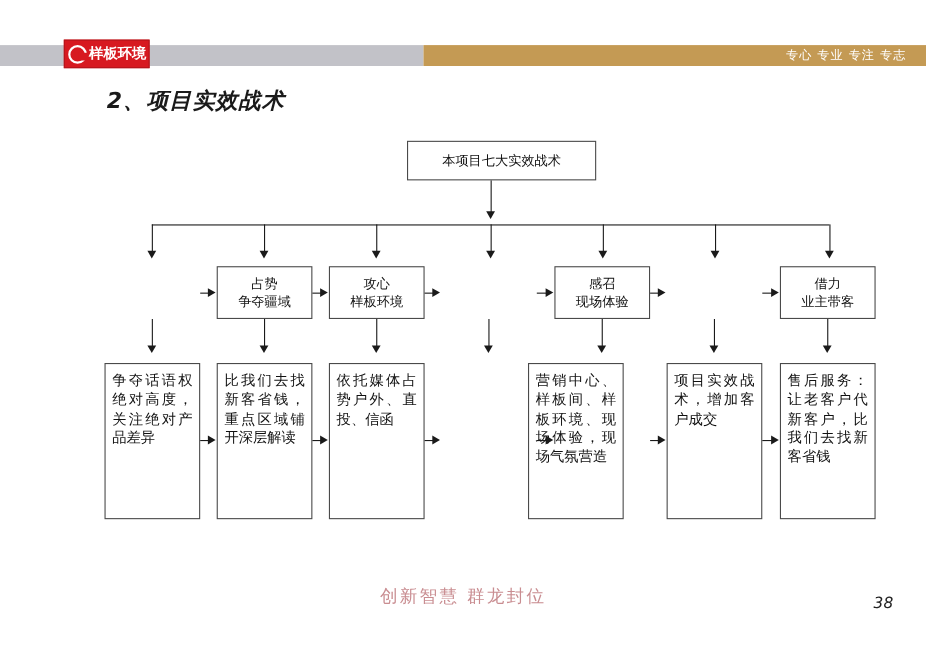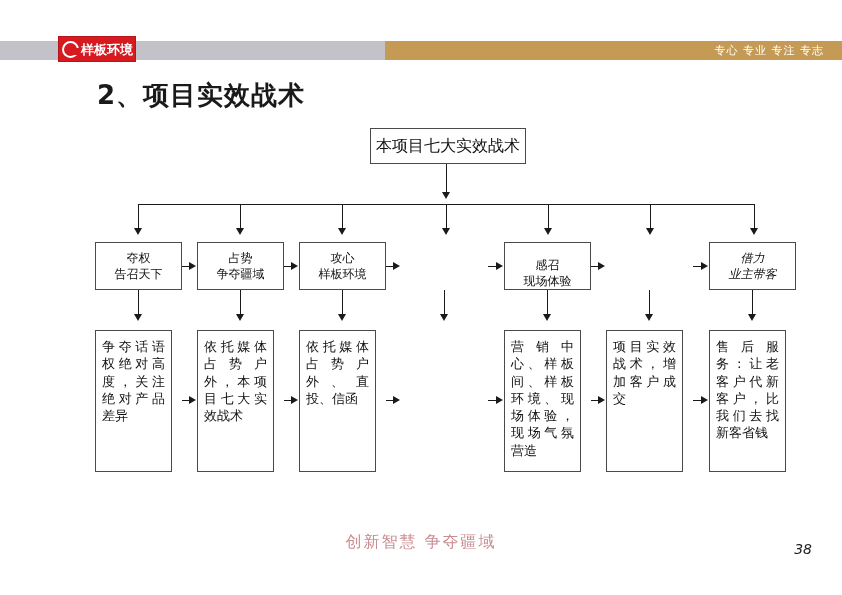--- a/index.html
+++ b/index.html
@@ -85,64 +85,65 @@
     letter-spacing: 0px;
     line-height: 1;
     white-space: nowrap;
     font-family: "DejaVu Sans", "Liberation Sans", sans-serif;
   }
 
   
   .slide-title {
     position: absolute;
     left: 97px; top: 78px;
-    font-size: 26px;
+    font-size: 20px;
     font-weight: bold;
     color: #1a1a1a;
     letter-spacing: 1px;
     white-space: nowrap;
     font-family: "DejaVu Sans", "Liberation Serif", serif;
+    font-style: italic;
   }
 
   
   .diagram {
     position: absolute;
     left: 0; top: 0;
     width: 842px; height: 595px;
   }
   .node {
     position: absolute;
     box-sizing: border-box;
     border: 1px solid #4a4a4a;
     background: #ffffff;
     color: #111111;
   }
   .node-root {
     left: 370px; top: 128px;
-    width: 156px; height: 36px;
+    width: 172px; height: 36px;
     display: flex;
     align-items: center;
     justify-content: center;
-    font-size: 16px;
+    font-size: 12px;
     white-space: nowrap;
   }
   .node-top {
     width: 87px; height: 48px;
     top: 242px;
     display: flex;
     flex-direction: column;
     align-items: center;
     justify-content: center;
     font-size: 12px;
     line-height: 1.35;
   }
   .node-top .l1 { white-space: nowrap; }
   .node-top .l2 { white-space: nowrap; }
   .node-detail {
-    width: 77px; height: 142px;
+    width: 87px; height: 142px;
     top: 330px;
     padding: 7px 6px 16px 6px;
     font-size: 13px;
     line-height: 1.33;
     text-align: justify;
     text-align-last: left;
     word-break: break-all;
   }
 
   
@@ -209,72 +210,68 @@
 
     <div class="node node-root">本项目七大实效战术</div>
 
     <div class="line vline" style="left:446px; top:164px; height:32px;"></div>
     <div class="arrow-down" style="left:442px; top:192px;"></div>
 
     <div class="line hline" style="left:138px; top:204px; width:616px;"></div>
 
     <div class="line vline" style="left:138px; top:204px; height:26px;"></div>
     <div class="arrow-down" style="left:134px; top:228px;"></div>
-    <div class="node node-top" style="left:95px;">
-      <span class="l1">夺权</span>
-      <span class="l2">告召天下</span>
-    </div>
     <div class="line vline" style="left:138px; top:290px; height:26px;"></div>
     <div class="arrow-down" style="left:134px; top:314px;"></div>
     <div class="node node-detail" style="left:95px;">争夺话语权绝对高度，关注绝对产品差异</div>
 
     <div class="line vline" style="left:240px; top:204px; height:26px;"></div>
     <div class="arrow-down" style="left:236px; top:228px;"></div>
     <div class="node node-top" style="left:197px;">
       <span class="l1">占势</span>
       <span class="l2">争夺疆域</span>
     </div>
     <div class="line vline" style="left:240px; top:290px; height:26px;"></div>
     <div class="arrow-down" style="left:236px; top:314px;"></div>
-    <div class="node node-detail" style="left:197px;">依托媒体占势户外，本项目七大实效战术</div>
+    <div class="node node-detail" style="left:197px;">比我们去找新客省钱，重点区域铺开深层解读</div>
 
     <div class="line vline" style="left:342px; top:204px; height:26px;"></div>
     <div class="arrow-down" style="left:338px; top:228px;"></div>
     <div class="node node-top" style="left:299px;">
       <span class="l1">攻心</span>
       <span class="l2">样板环境</span>
     </div>
     <div class="line vline" style="left:342px; top:290px; height:26px;"></div>
     <div class="arrow-down" style="left:338px; top:314px;"></div>
     <div class="node node-detail" style="left:299px;">依托媒体占势户外、直投、信函</div>
 
     <div class="line vline" style="left:446px; top:204px; height:26px;"></div>
     <div class="arrow-down" style="left:442px; top:228px;"></div>
     <div class="line vline" style="left:444px; top:290px; height:26px;"></div>
     <div class="arrow-down" style="left:440px; top:314px;"></div>
 
     <div class="line vline" style="left:548px; top:204px; height:26px;"></div>
     <div class="arrow-down" style="left:544px; top:228px;"></div>
-    <div class="node node-top" style="left:504px;justify-content:flex-end;">
+    <div class="node node-top" style="left:504px;">
       <span class="l1">感召</span>
       <span class="l2">现场体验</span>
     </div>
     <div class="line vline" style="left:547px; top:290px; height:26px;"></div>
     <div class="arrow-down" style="left:543px; top:314px;"></div>
-    <div class="node node-detail" style="left:504px;">营销中心、样板间、样板环境、现场体验，现场气氛营造</div>
+    <div class="node node-detail" style="left:480px;">营销中心、样板间、样板环境、现场体验，现场气氛营造</div>
 
     <div class="line vline" style="left:650px; top:204px; height:26px;"></div>
     <div class="arrow-down" style="left:646px; top:228px;"></div>
     <div class="line vline" style="left:649px; top:290px; height:26px;"></div>
     <div class="arrow-down" style="left:645px; top:314px;"></div>
     <div class="node node-detail" style="left:606px;">项目实效战术，增加客户成交</div>
 
     <div class="line vline" style="left:754px; top:204px; height:26px;"></div>
     <div class="arrow-down" style="left:750px; top:228px;"></div>
-    <div class="node node-top" style="left:709px;font-style:italic;">
+    <div class="node node-top" style="left:709px;">
       <span class="l1">借力</span>
       <span class="l2">业主带客</span>
     </div>
     <div class="line vline" style="left:752px; top:290px; height:26px;"></div>
     <div class="arrow-down" style="left:748px; top:314px;"></div>
     <div class="node node-detail" style="left:709px;">售后服务：让老客户代新客户，比我们去找新客省钱</div>
 
     <div class="line hline" style="left:182px; top:266px; width:8px;"></div>
     <div class="arrow-right" style="left:189px; top:262px;"></div>
     <div class="line hline" style="left:284px; top:266px; width:8px;"></div>
@@ -296,16 +293,16 @@
     <div class="arrow-right" style="left:393px; top:396px;"></div>
     <div class="line hline" style="left:488px; top:400px; width:9px;"></div>
     <div class="arrow-right" style="left:496px; top:396px;"></div>
     <div class="line hline" style="left:591px; top:400px; width:8px;"></div>
     <div class="arrow-right" style="left:598px; top:396px;"></div>
     <div class="line hline" style="left:693px; top:400px; width:9px;"></div>
     <div class="arrow-right" style="left:701px; top:396px;"></div>
 
   </div>
 
-  <div class="footer-slogan">创新智慧  争夺疆域</div>
+  <div class="footer-slogan">创新智慧  群龙封位</div>
   <div class="page-number">38</div>
 
 </div>
 
 </body></html>

